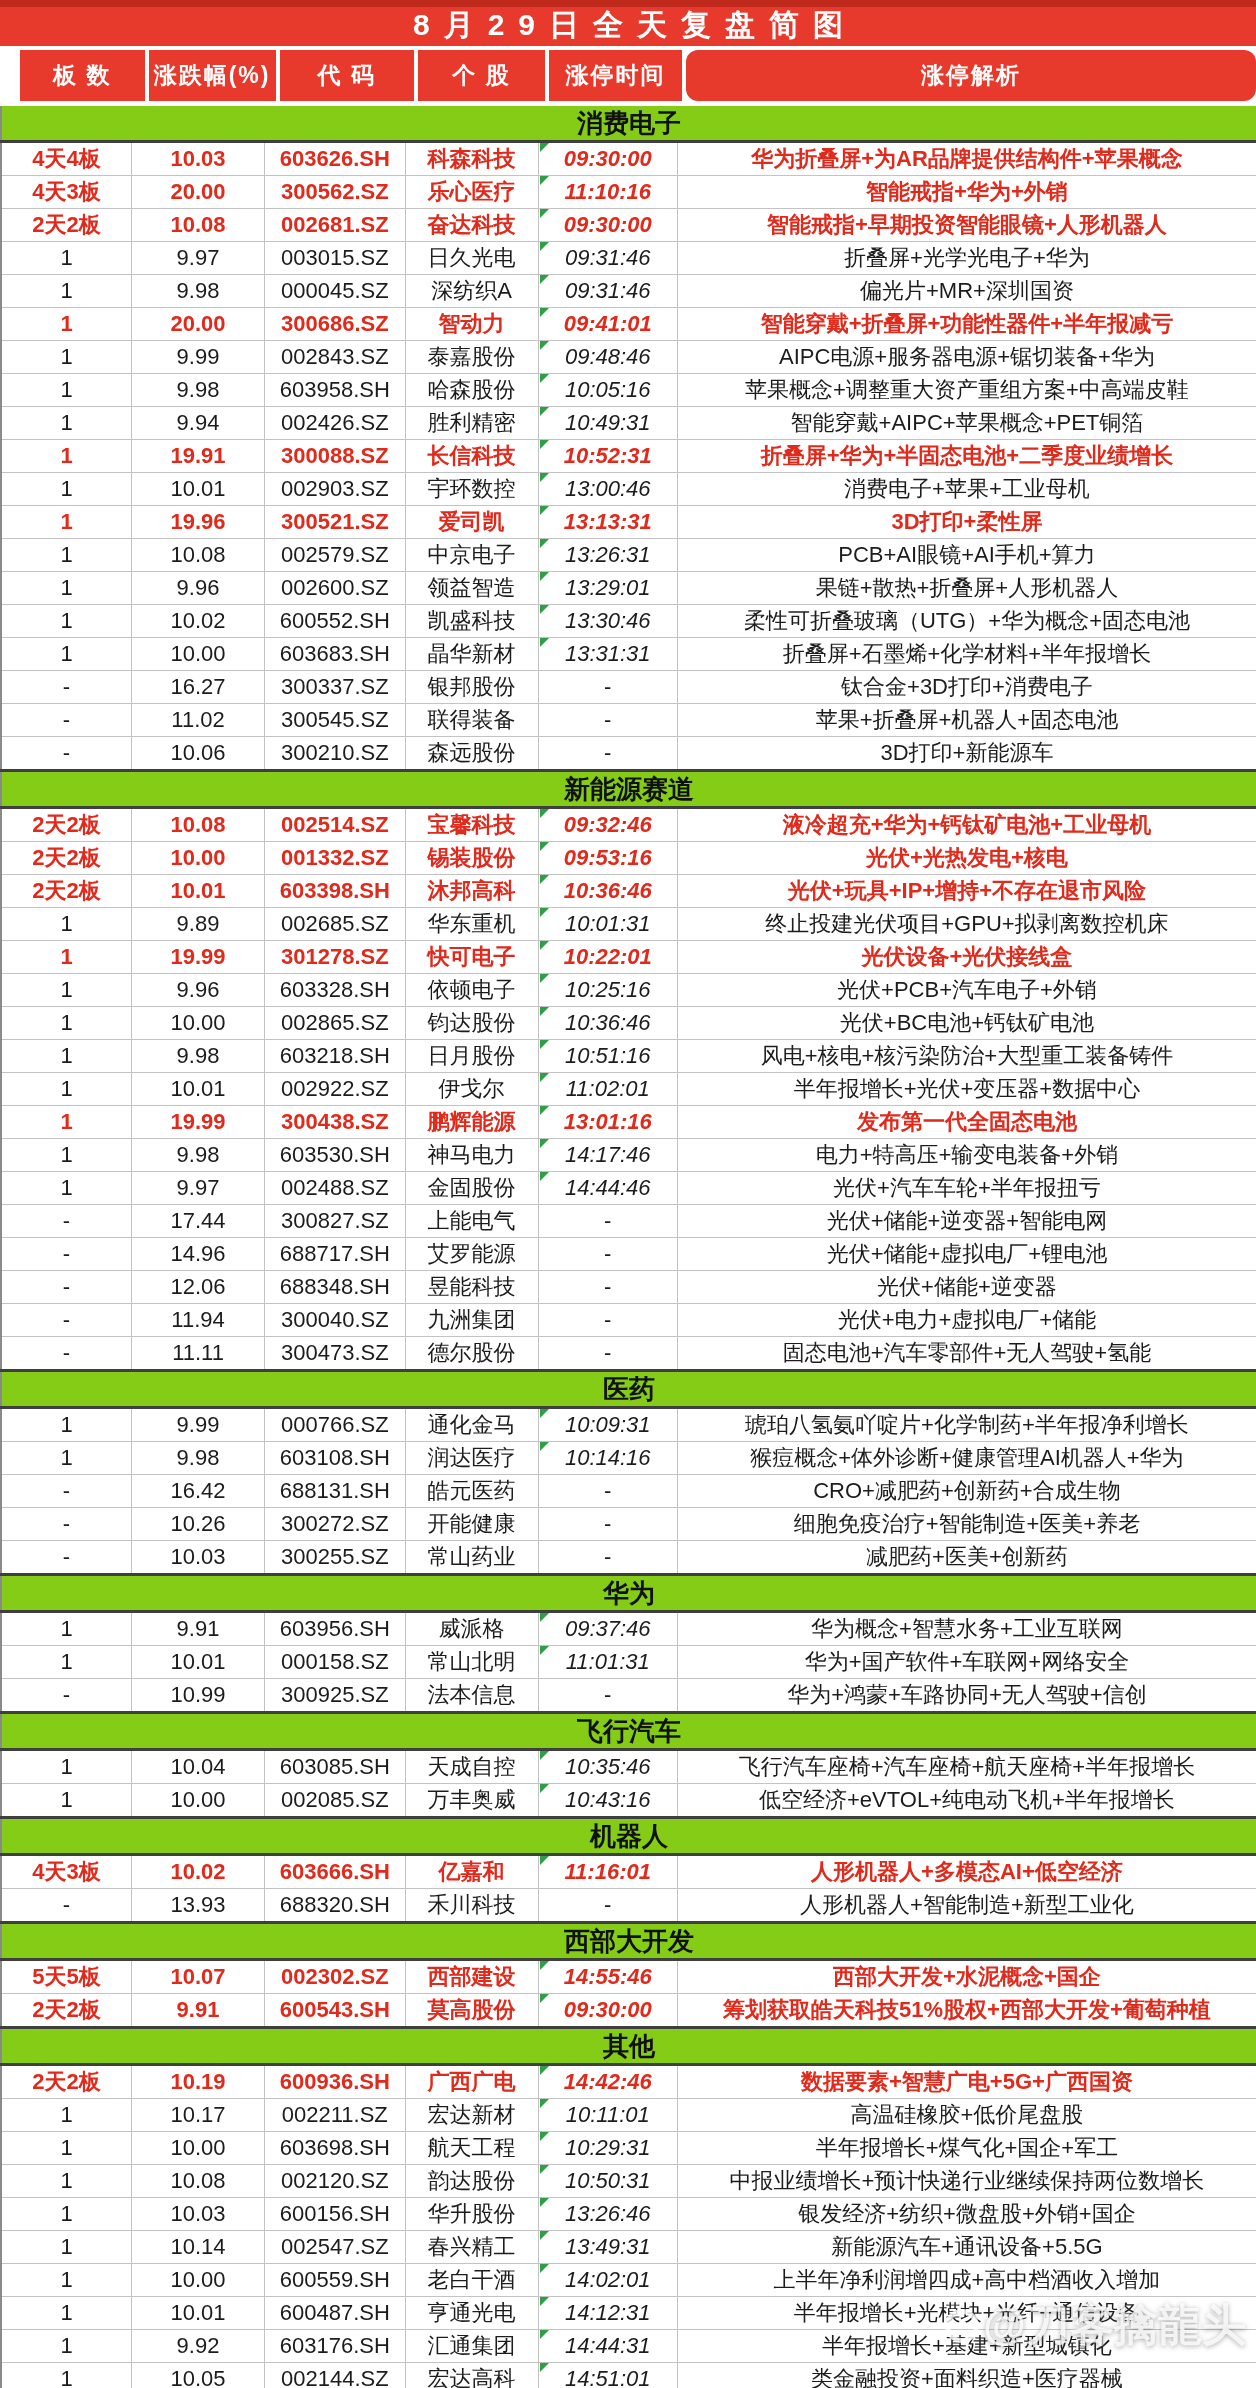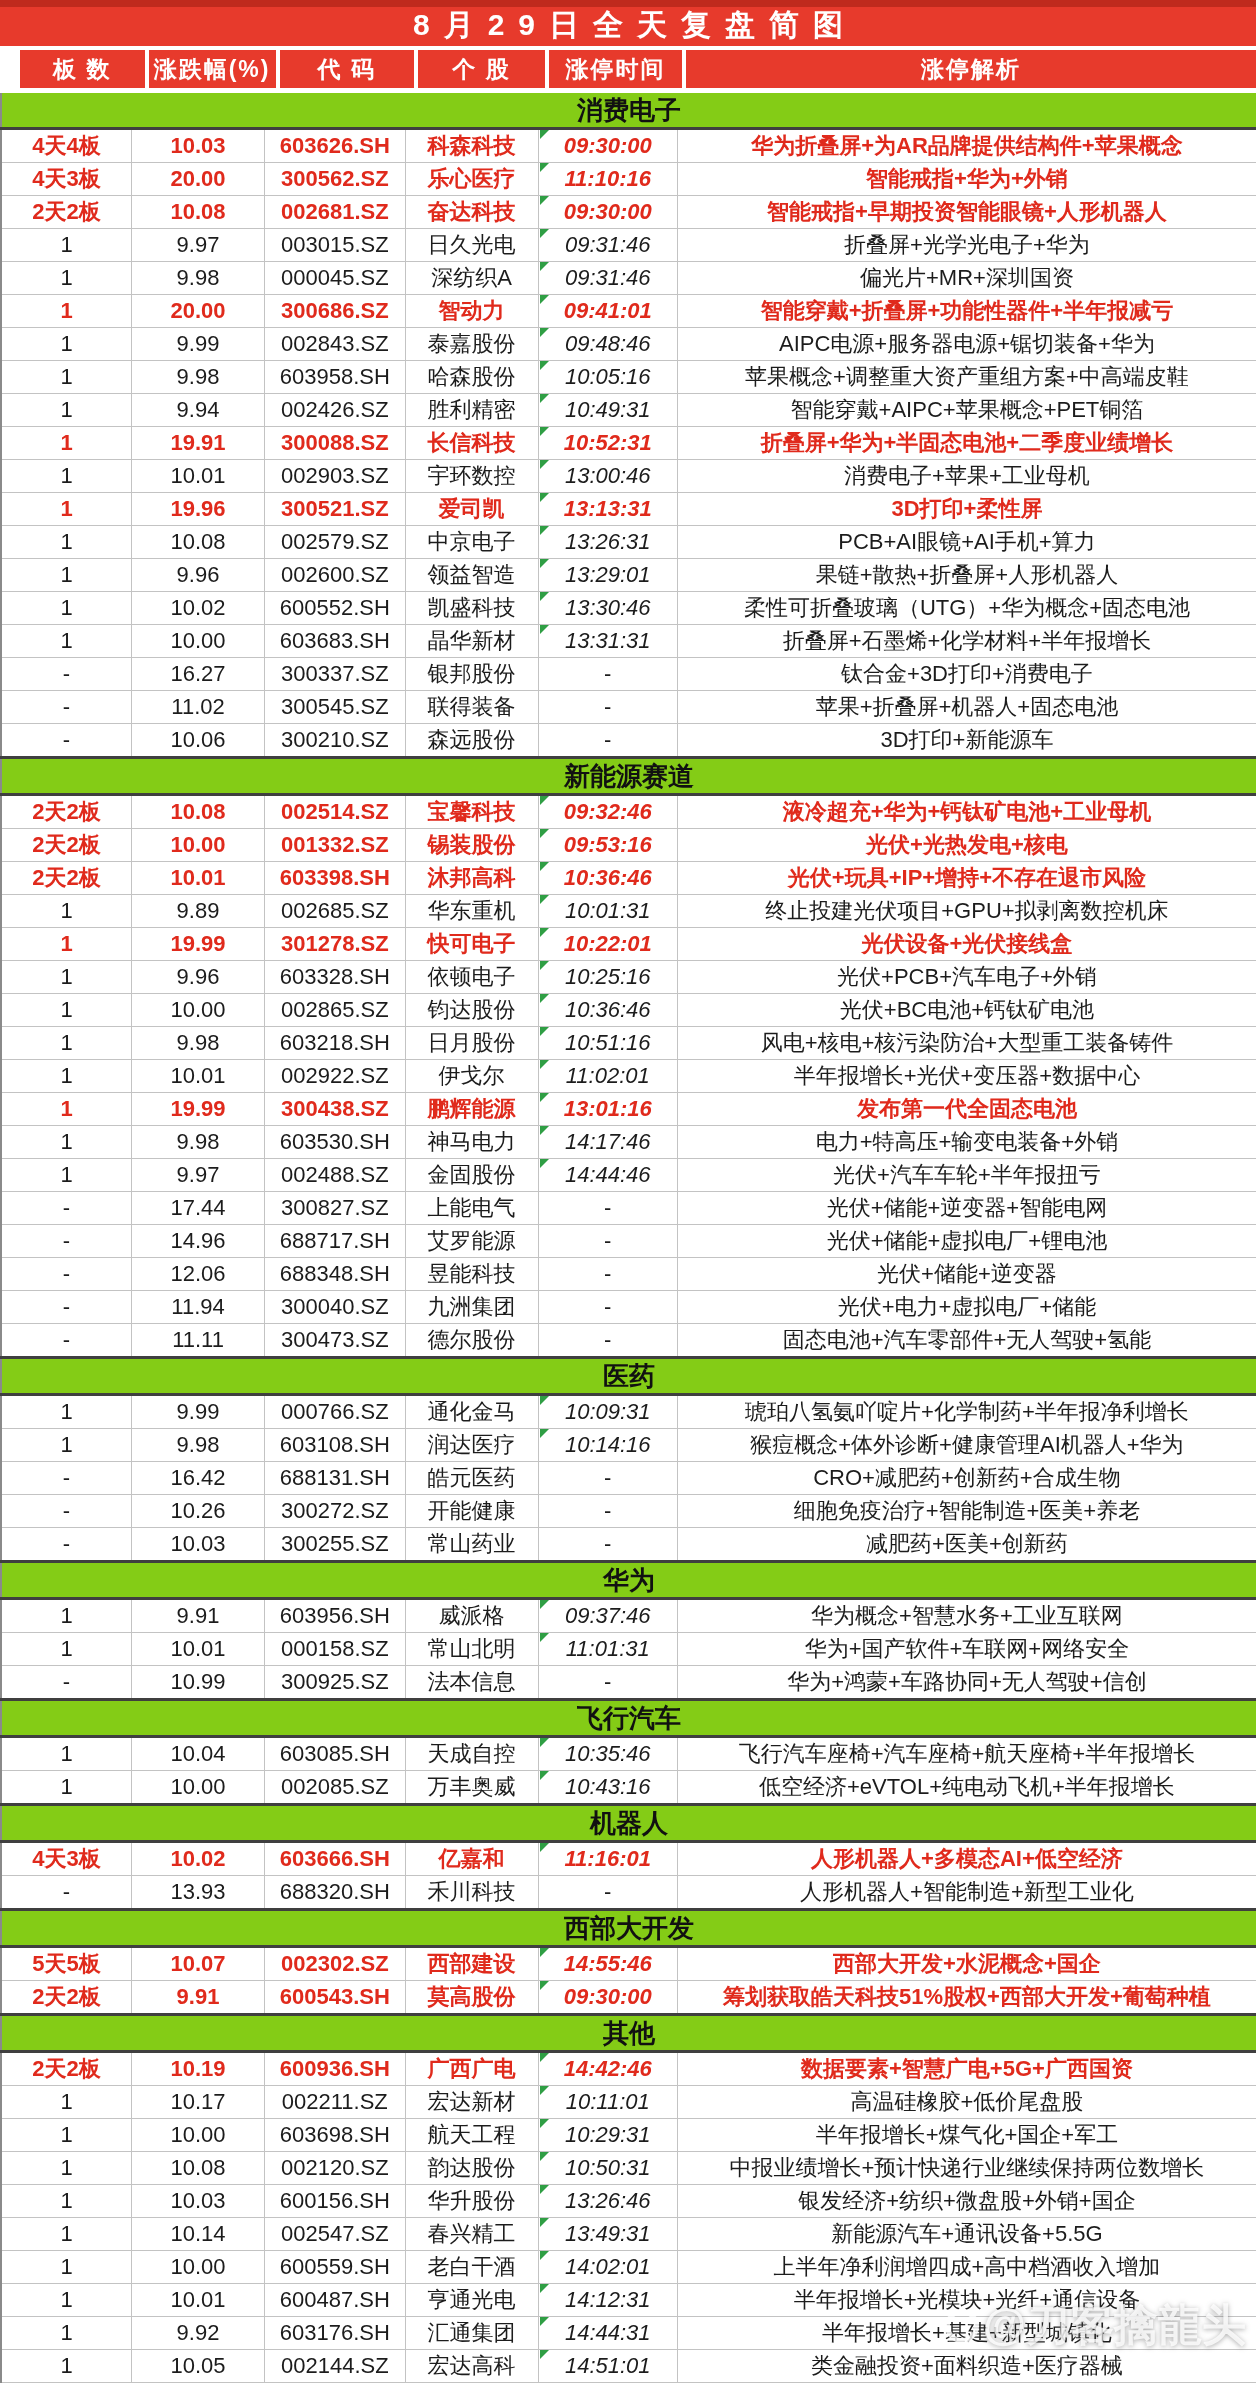--- a/index.html
+++ b/index.html
@@ -17,32 +17,32 @@
     border-top:7px solid var(--banner-top-red,#bf2a1d);
     display:flex;align-items:flex-end;justify-content:center;
   }
   .title-text{
     color:#ffffff;font-size:30px;font-weight:700;
     letter-spacing:14px;text-indent:14px;white-space:nowrap;
   }
 
   
   .header-row{
-    margin-top:4px;margin-bottom:5px;height:38px;
+    margin-top:4px;margin-bottom:5px;height:51px;
     display:grid;
     grid-template-columns:10.4% 10.6% 11.2% 10.6% 11.1% auto;
     padding-left:20px;
   }
   .hcell{
     background:var(--banner-red,#e73a2c);
     color:#ffffff;font-weight:700;font-size:23px;letter-spacing:2px;
     display:flex;align-items:center;justify-content:center;
     border-right:4px solid #ffffff;box-sizing:border-box;white-space:nowrap;
   }
-  .hcell:last-child{border-right:none;}
+  .hcell:last-child{border-right:none;border-radius:12px;}
 
   
   table.grid{
     width:100%;border-collapse:collapse;table-layout:fixed;
     border-left:2px solid #8a8a8a;
   }
   table.grid td{
     text-align:center;vertical-align:middle;
     font-size:22px;color:var(--text-black,#1c1c1c);
     height:32px;line-height:32px;padding:0;

